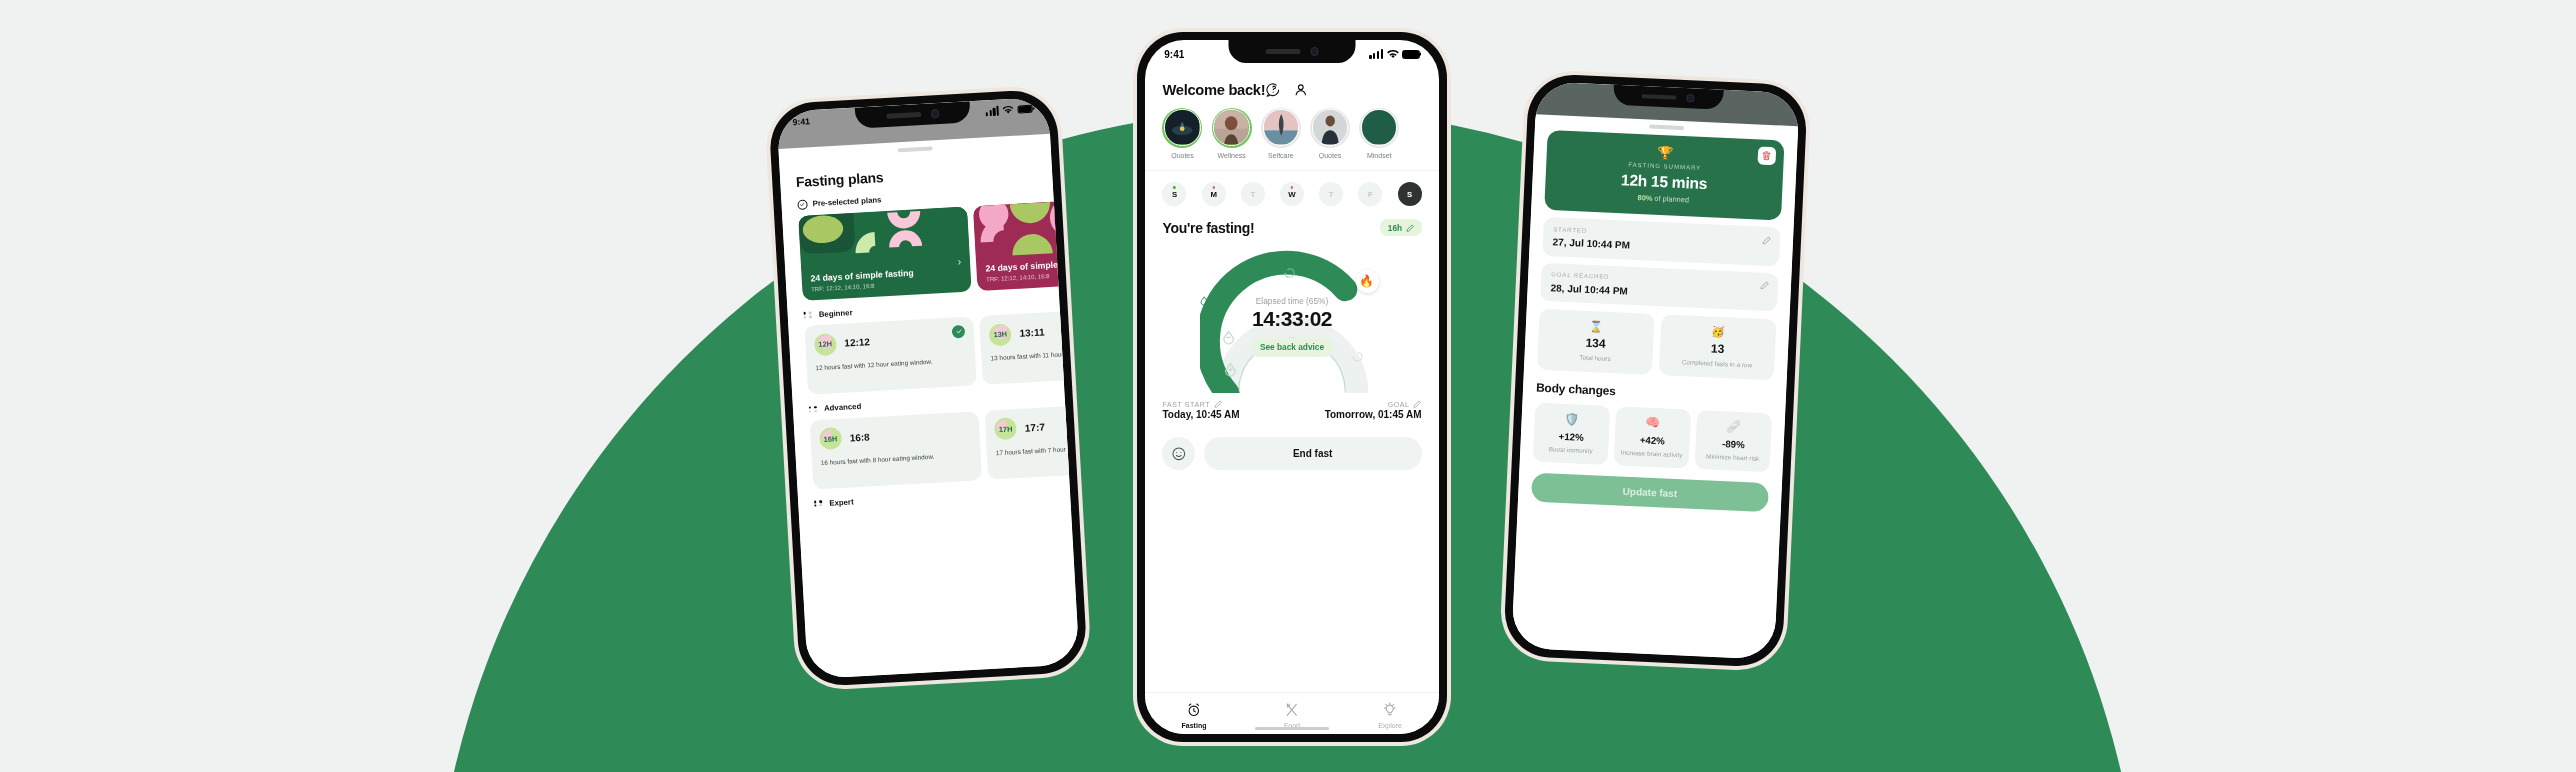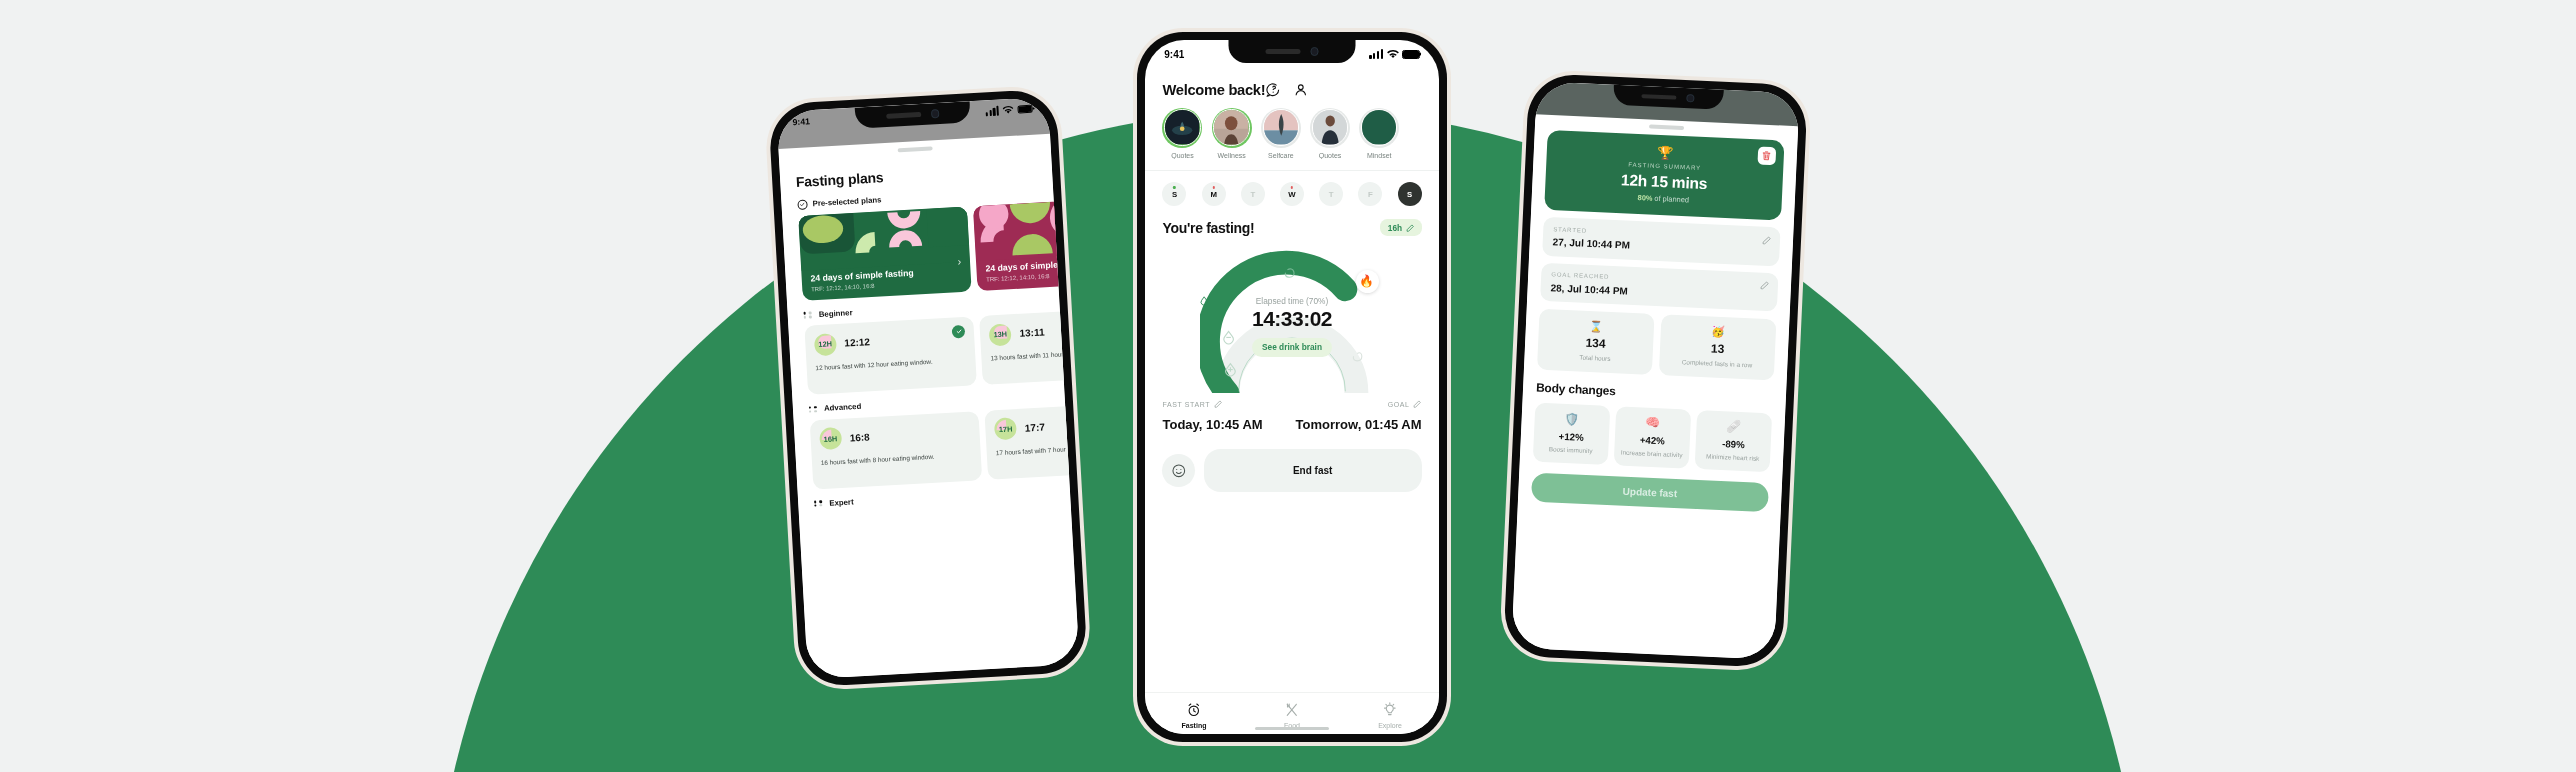--- a/index.html
+++ b/index.html
@@ -127,24 +127,24 @@
   .gauge-wrap svg { position:absolute; inset:0; }
   .gauge-center { position:absolute; left:0; right:0; top:50px; text-align:center; }
   .gauge-center .el { font-size:8.3px; color:#9AA3A0; }
   .gauge-center .tm { font-size:21px; font-weight:bold; color:#111; letter-spacing:-0.5px; margin-top:1.8px; }
   .drink { display:inline-flex; align-items:center; gap:5.5px; background:#E7F4DF; border-radius:11px; padding:4.6px 10px; margin-top:6.4px; }
   .drink .tx { font-size:8.3px; font-weight:bold; color:#2E8B57; }
   .flame-knob { position:absolute; right:5.5px; top:24px; width:23px; height:23px; border-radius:50%; background:#fff;
      box-shadow:0 0.9px 3.7px rgba(0,0,0,.16); display:flex;align-items:center;justify-content:center; font-size:12px; }
   .se-row { display:flex; justify-content:space-between; padding: 7.4px 17.5px 0 17.5px; }
   .se-row .lab { font-size:7px; color:#9AA3A0; letter-spacing:0.6px; display:flex; align-items:center; gap:3.7px; }
-  .se-row .val { font-size:13px; font-weight:bold; color:#111; margin-top:9px; }
+  .se-row .val { font-size:10px; font-weight:bold; color:#111; margin-top:1px; }
   .actions { display:flex; gap:8.3px; padding: 16.6px 17.5px 0 17.5px; align-items:center; }
   .mood-btn { width:33px;height:33px;border-radius:50%;background:#EFF3F1;display:flex;align-items:center;justify-content:center; }
-  .end-btn { flex:1; height:43px; border-radius:16.6px; background:#EFF3F1; display:flex; align-items:center;
+  .end-btn { flex:1; height:33px; border-radius:16.6px; background:#EFF3F1; display:flex; align-items:center;
      justify-content:center; font-size:10px; font-weight:bold; color:#111; }
   .tabbar { position:absolute; left:0; right:0; bottom:0; border-top:0.9px solid #F0F2F1; padding: 9.2px 0 5.5px 0;
      display:flex; background:#fff; }
   .tabitem { flex:1; display:flex; flex-direction:column; align-items:center; gap:3.7px; }
   .tabitem .tx { font-size:7px; color:#A7AFAC; }
   .tabitem.on .tx { color:#111; font-weight:bold; }
   .homebar { width:74px;height:3.1px;border-radius:2.8px;background:#C9CECC;margin:4.6px auto 0 auto; }
 
   
   #phone-right { left: 1512px; top: 75px; width: 287px; height: 591px; transform: rotate(2.6deg); }
@@ -511,24 +511,24 @@
               <g stroke="#BFD9CA" fill="none" stroke-width="1.2">
                 <path d="M33 128l-4 5.4a5 5 0 1 0 8 0Z"></path>
                   <path d="M30.5 134.5h5"></path>
                   <path d="M33 132v5"></path>
               </g>
               <g stroke="#DBE3DE" fill="none" stroke-width="1.2">
                 <path d="M171 117c3-2 5 0 5 3s-2 5-5 5-5-2-4-5"></path>
               </g>
             </svg>
             <div class="gauge-center">
-              <div class="el">Elapsed time (70%)</div>
+              <div class="el">Elapsed time (65%)</div>
               <div class="tm">14:33:02</div>
               <div class="drink">
-                <span class="tx">See drink brain</span>
+                <span class="tx">See back advice</span>
                 <svg width="8.3" height="10" viewBox="0 0 12 15" fill="none" stroke="#2E8B57" stroke-width="1.4">
                     <path d="M6 1.2 2.2 6.6a4.6 4.6 0 1 0 7.6 0Z" stroke-linejoin="round"></path>
                   </svg>
               </div>
             </div>
           </div>
 
           <div class="se-row">
             <div>
               <div class="lab">

